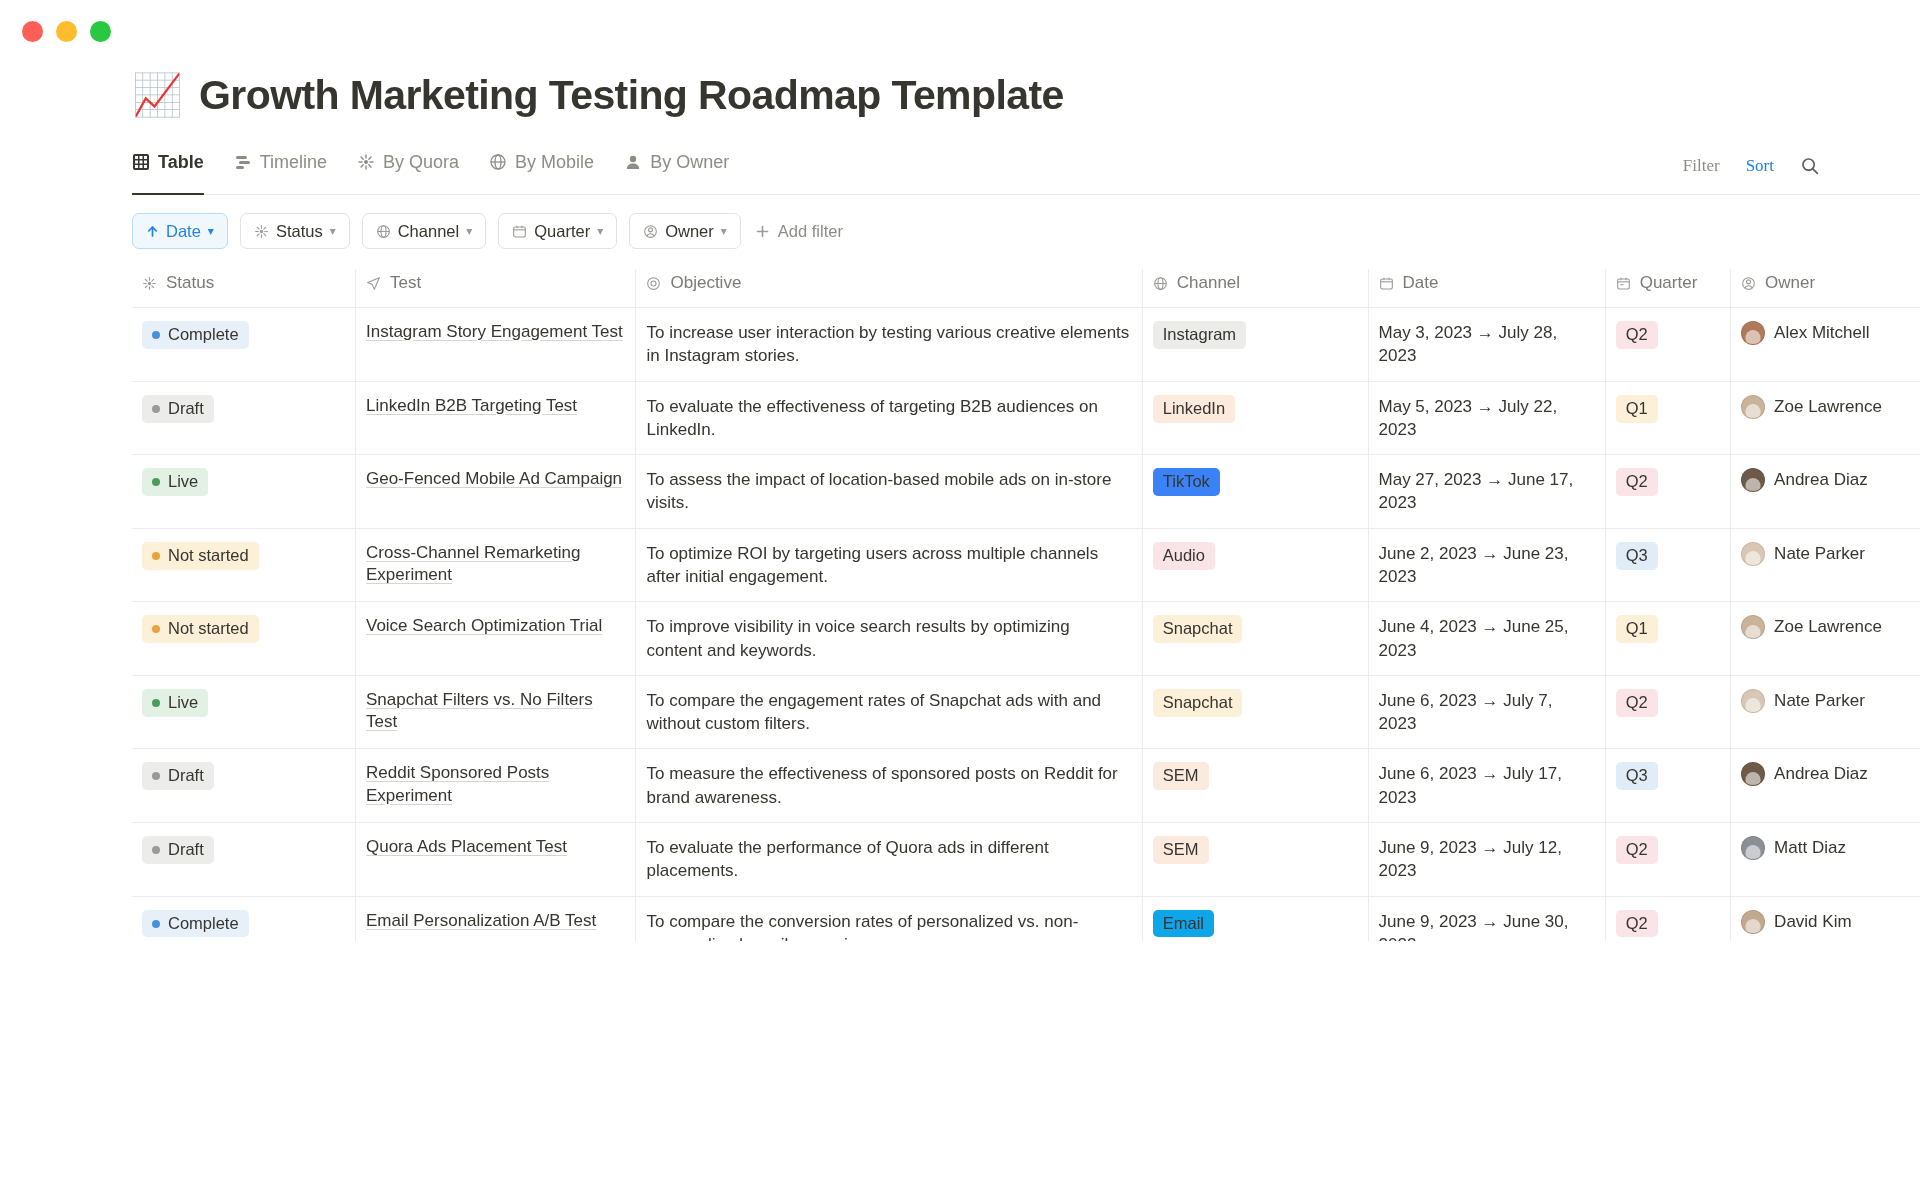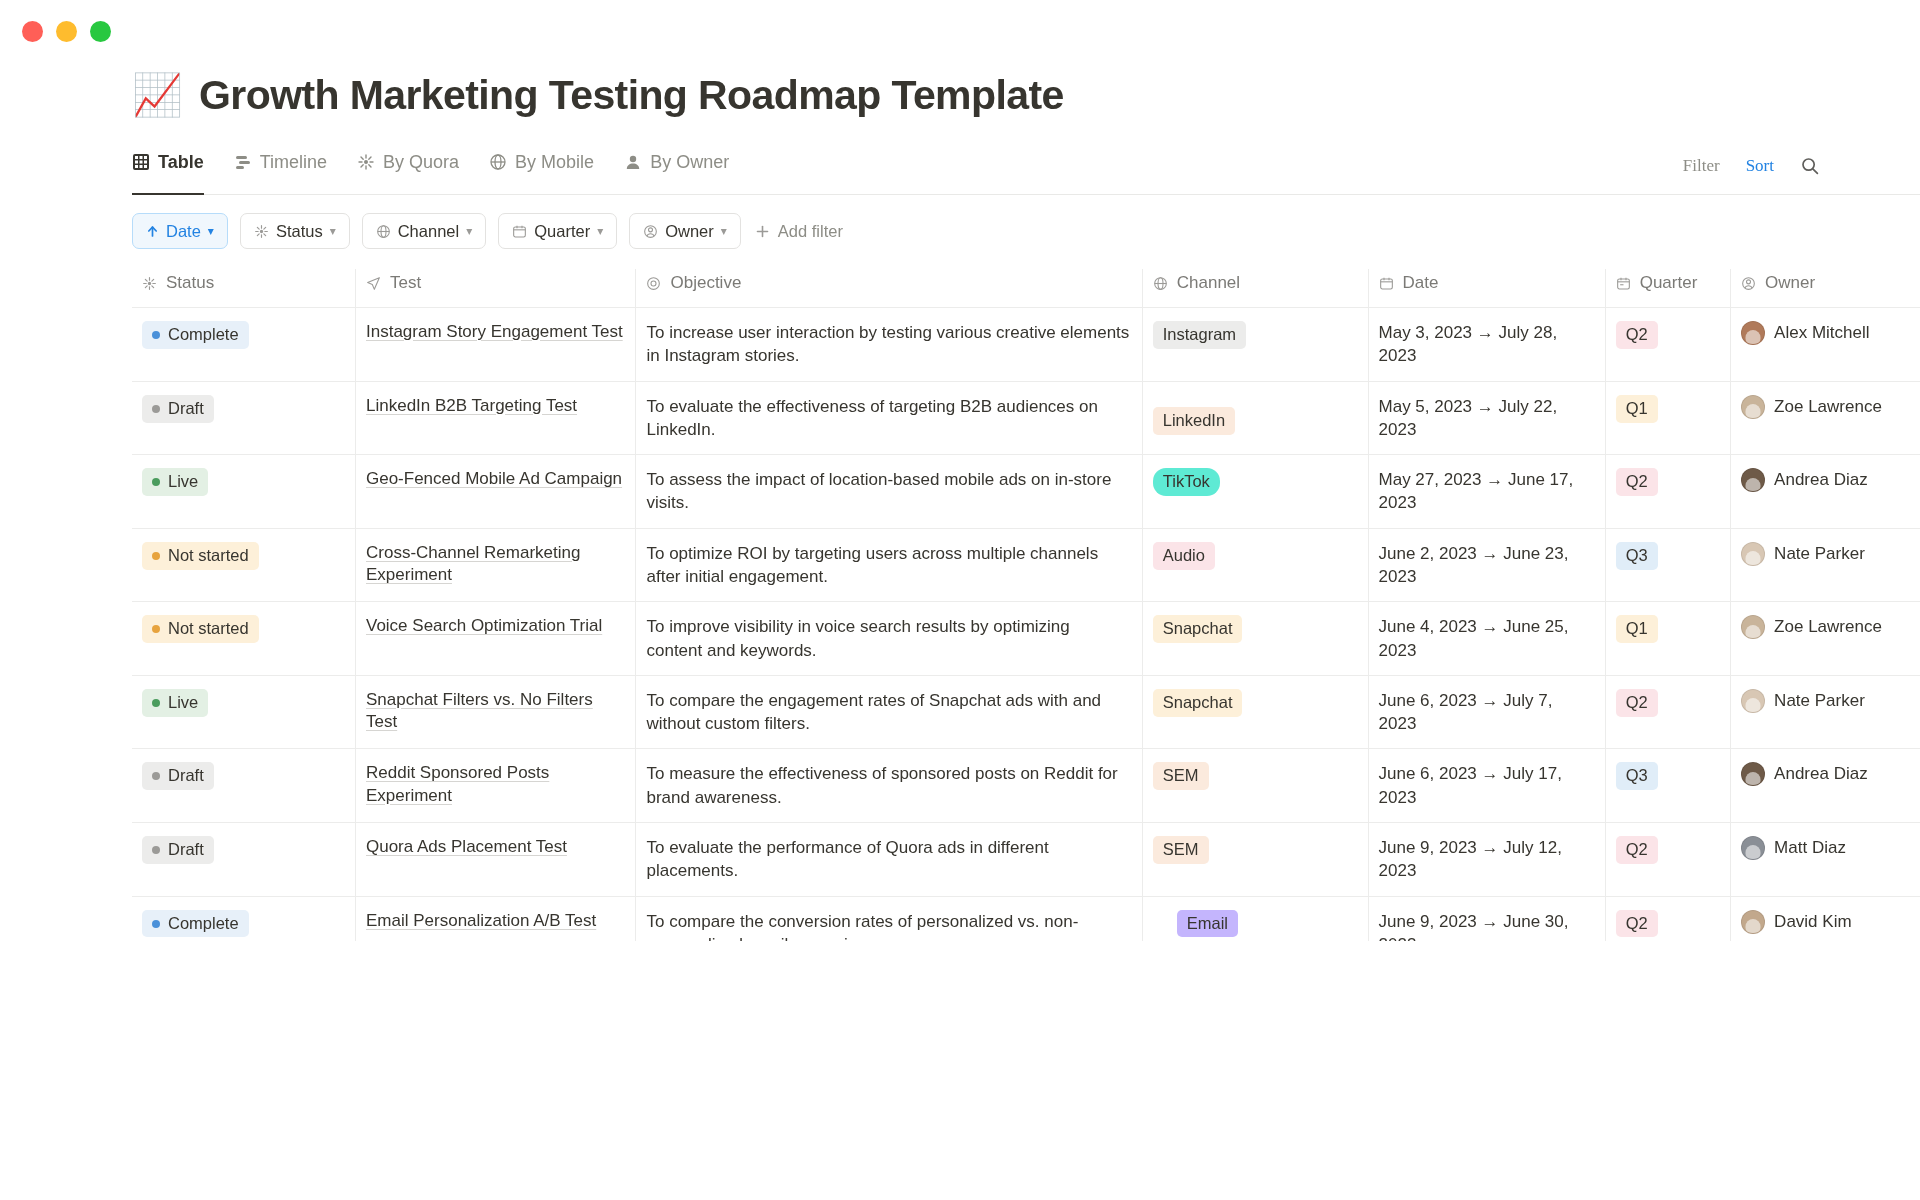--- a/index.html
+++ b/index.html
@@ -540,21 +540,21 @@
         <span class="bdot" style="background:#9b9a97;"></span><span>Draft</span>
       </span>
     </td>
     <td>
       <span class="test-link">LinkedIn B2B Targeting Test</span>
     </td>
     <td>
       <span class="objective">To evaluate the effectiveness of targeting B2B audiences on LinkedIn.</span>
     </td>
     <td>
-      <span class="badge" style="background:#fbeadd;margin-top:12px;">LinkedIn</span>
+      <span class="badge" style="background:#fbeadd;">LinkedIn</span>
     </td>
     <td>
       <span class="date-text">May 5, 2023 → July 22, 2023</span>
     </td>
     <td>
       <span class="badge" style="background:#fdf0d9;">Q1</span>
     </td>
     <td>
       <span class="owner-cell">
         <span class="avatar" style="background:#c9b49a;"></span>
@@ -568,21 +568,21 @@
         <span class="bdot" style="background:#4a9c5d;"></span><span>Live</span>
       </span>
     </td>
     <td>
       <span class="test-link">Geo-Fenced Mobile Ad Campaign</span>
     </td>
     <td>
       <span class="objective">To assess the impact of location-based mobile ads on in-store visits.</span>
     </td>
     <td>
-      <span class="badge" style="background:#5eead4;border-radius:13px;">TikTok</span>
+      <span class="badge" style="background:#3b82f6;">TikTok</span>
     </td>
     <td>
       <span class="date-text">May 27, 2023 → June 17, 2023</span>
     </td>
     <td>
       <span class="badge" style="background:#fbe4e8;">Q2</span>
     </td>
     <td>
       <span class="owner-cell">
         <span class="avatar" style="background:#6e5a48;"></span>
@@ -736,21 +736,21 @@
         <span class="bdot" style="background:#4a90d9;"></span><span>Complete</span>
       </span>
     </td>
     <td>
       <span class="test-link">Email Personalization A/B Test</span>
     </td>
     <td>
       <span class="objective">To compare the conversion rates of personalized vs. non-personalized email campaigns.</span>
     </td>
     <td>
-      <span class="badge" style="background:#c4b5fd;margin-left:24px;">Email</span>
+      <span class="badge" style="background:#0ea5e9;">Email</span>
     </td>
     <td>
       <span class="date-text">June 9, 2023 → June 30, 2023</span>
     </td>
     <td>
       <span class="badge" style="background:#fbe4e8;">Q2</span>
     </td>
     <td>
       <span class="owner-cell">
         <span class="avatar" style="background:#c2a88c;"></span>

